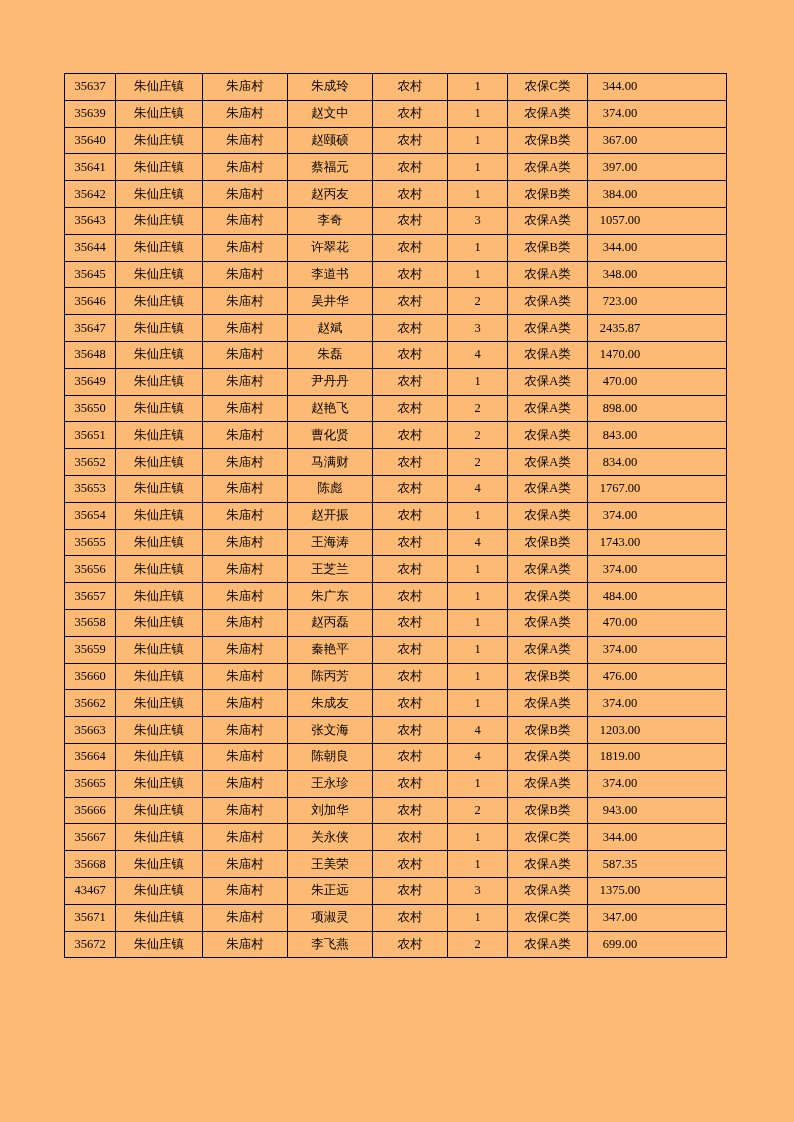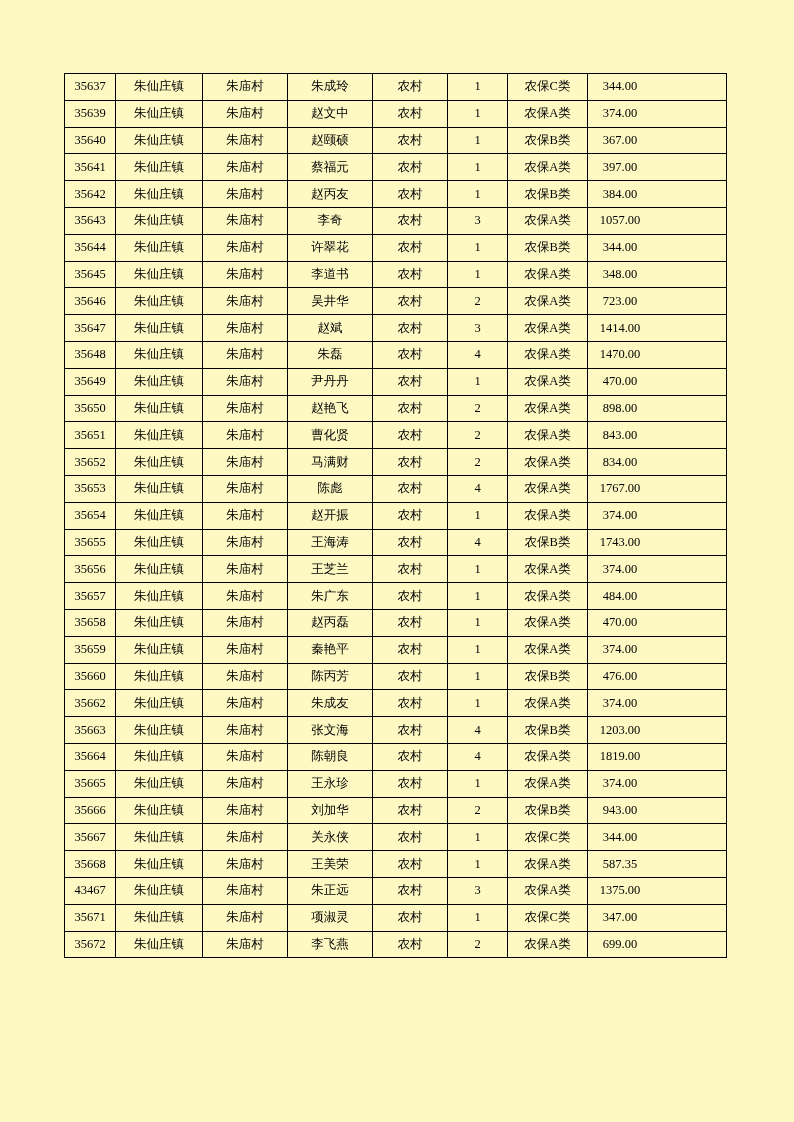--- a/index.html
+++ b/index.html
@@ -9,21 +9,21 @@
   body {
     width: 794px;
     height: 1122px;
     background: #ffffff;
     font-family: "Liberation Serif", "DejaVu Serif", serif;
   }
   .page {
     position: relative;
     width: 794px;
     height: 1122px;
-    background: #fef9c3;
+    background: #fdba74;
     overflow: hidden;
   }
   table.data {
     position: absolute;
     left: 64px;
     top: 73px;
     width: 662px;
     border-collapse: collapse;
     table-layout: fixed;
   }
@@ -149,21 +149,21 @@
           <td class="col-amount">723.00</td>
         </tr>
         <tr>
           <td class="col-id">35647</td>
           <td class="col-town">朱仙庄镇</td>
           <td class="col-village">朱庙村</td>
           <td class="col-name">赵斌</td>
           <td class="col-area_type">农村</td>
           <td class="col-count">3</td>
           <td class="col-insurance_category">农保A类</td>
-          <td class="col-amount">1414.00</td>
+          <td class="col-amount">2435.87</td>
         </tr>
         <tr>
           <td class="col-id">35648</td>
           <td class="col-town">朱仙庄镇</td>
           <td class="col-village">朱庙村</td>
           <td class="col-name">朱磊</td>
           <td class="col-area_type">农村</td>
           <td class="col-count">4</td>
           <td class="col-insurance_category">农保A类</td>
           <td class="col-amount">1470.00</td>

